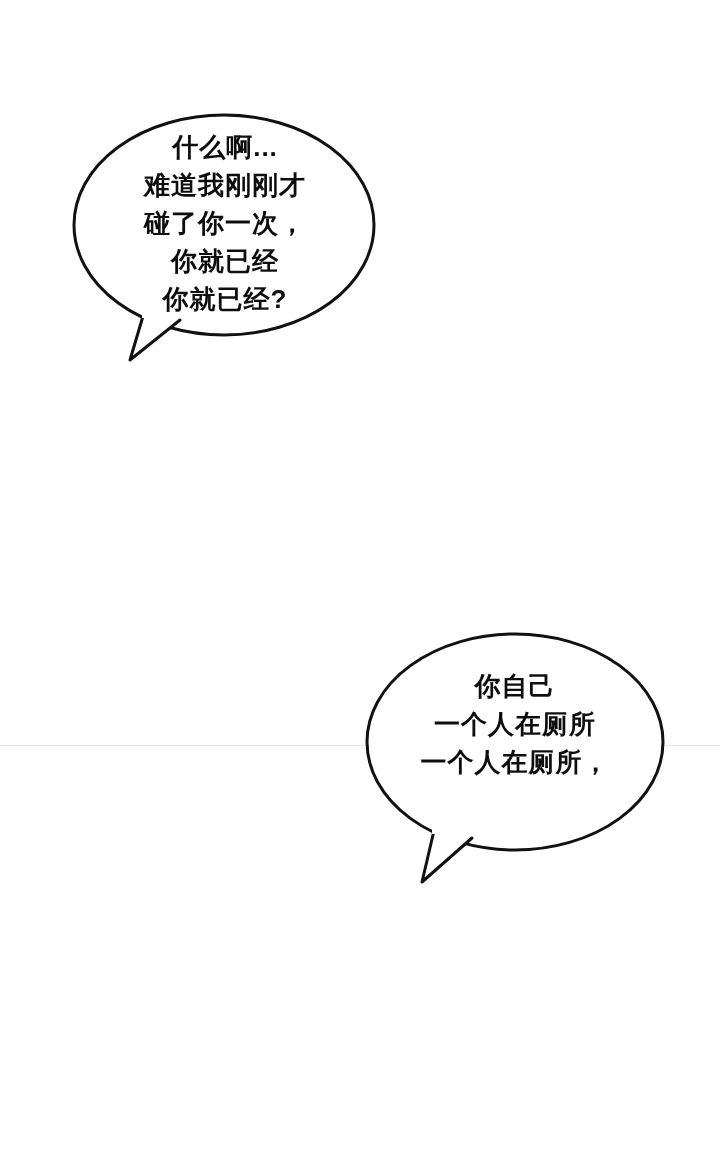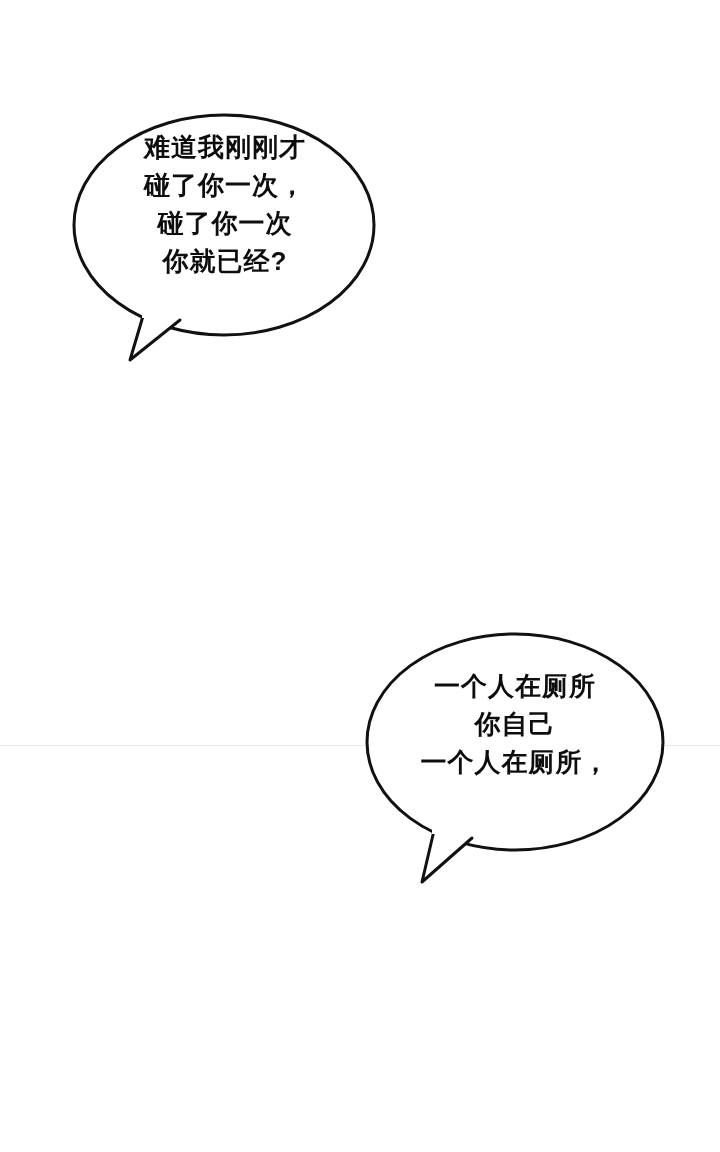--- a/index.html
+++ b/index.html
@@ -47,31 +47,32 @@
 
   <div class="faint-line" style="top:745px;"></div>
 
   <svg class="bubble-svg" style="left:68px; top:110px;" width="314" height="258" viewBox="0 0 314 258">
     <ellipse cx="156" cy="115" rx="150" ry="110" fill="#ffffff" stroke="#111111" stroke-width="3"></ellipse>
     <path d="M 78 196 L 62 250 L 112 210" fill="#ffffff" stroke="#111111" stroke-width="3" stroke-linejoin="round" stroke-linecap="round"></path>
     <rect x="74" y="186" width="42" height="22" fill="#ffffff"></rect>
   </svg>
 
   <div class="bubble-text" style="left:68px; top:128px; width:314px;">
+    <div>什么啊...</div>
     <div>难道我刚刚才</div>
     <div>碰了你一次，</div>
-    <div>碰了你一次</div>
+    <div>你就已经</div>
     <div>你就已经?</div>
   </div>
 
   <svg class="bubble-svg" style="left:362px; top:630px;" width="306" height="260" viewBox="0 0 306 260">
     <ellipse cx="153" cy="112" rx="148" ry="108" fill="#ffffff" stroke="#111111" stroke-width="3"></ellipse>
     <path d="M 74 192 L 60 252 L 110 208" fill="#ffffff" stroke="#111111" stroke-width="3" stroke-linejoin="round" stroke-linecap="round"></path>
     <rect x="70" y="182" width="44" height="22" fill="#ffffff"></rect>
   </svg>
 
   <div class="bubble-text" style="left:362px; top:667px; width:306px;">
+    <div>你自己</div>
     <div>一个人在厕所</div>
-    <div>你自己</div>
     <div>一个人在厕所，</div>
   </div>
 
 </div>
 
 </body></html>

